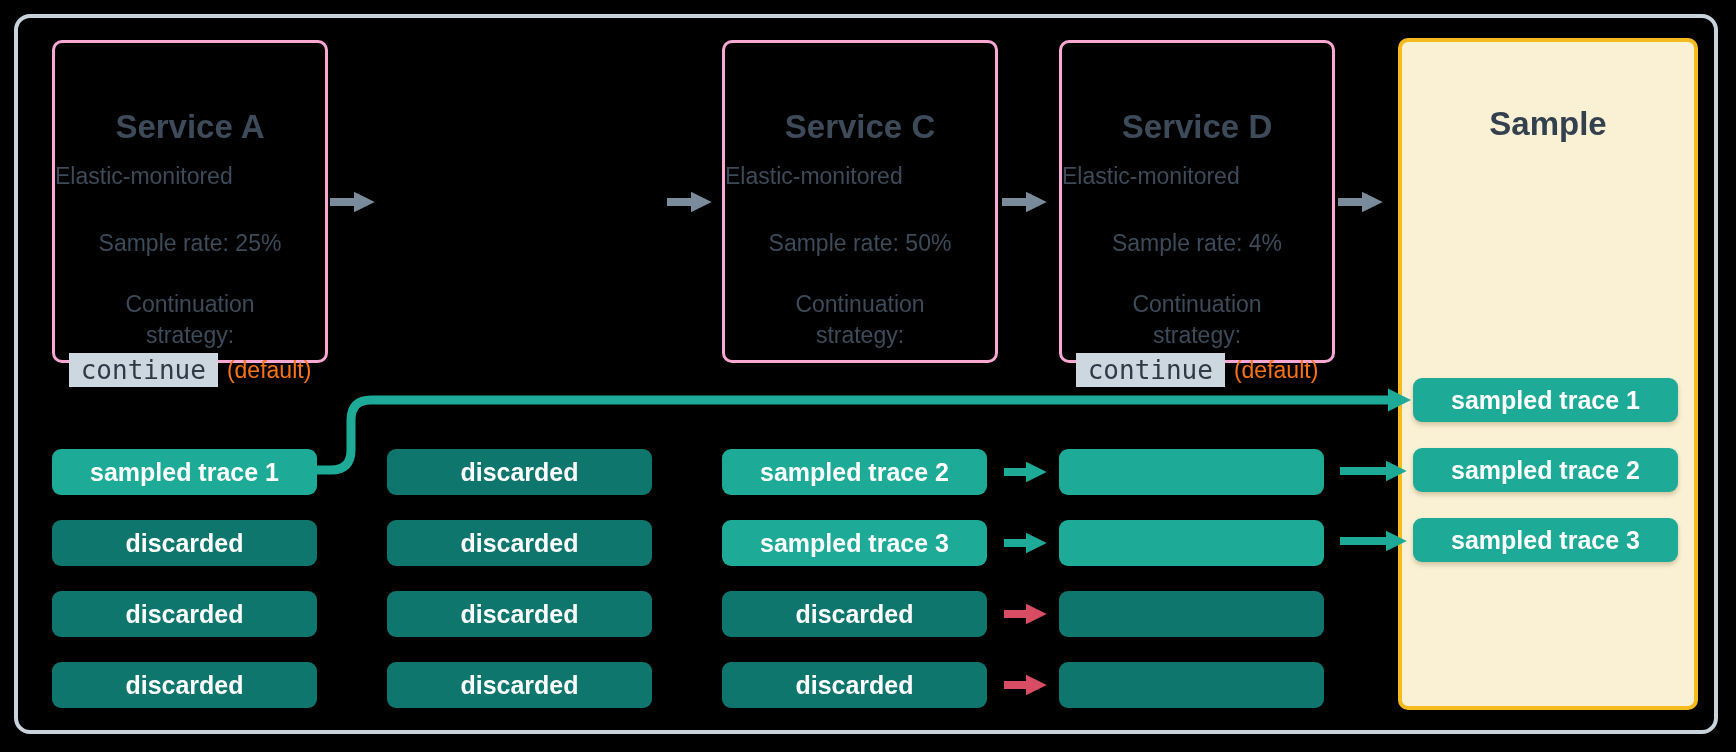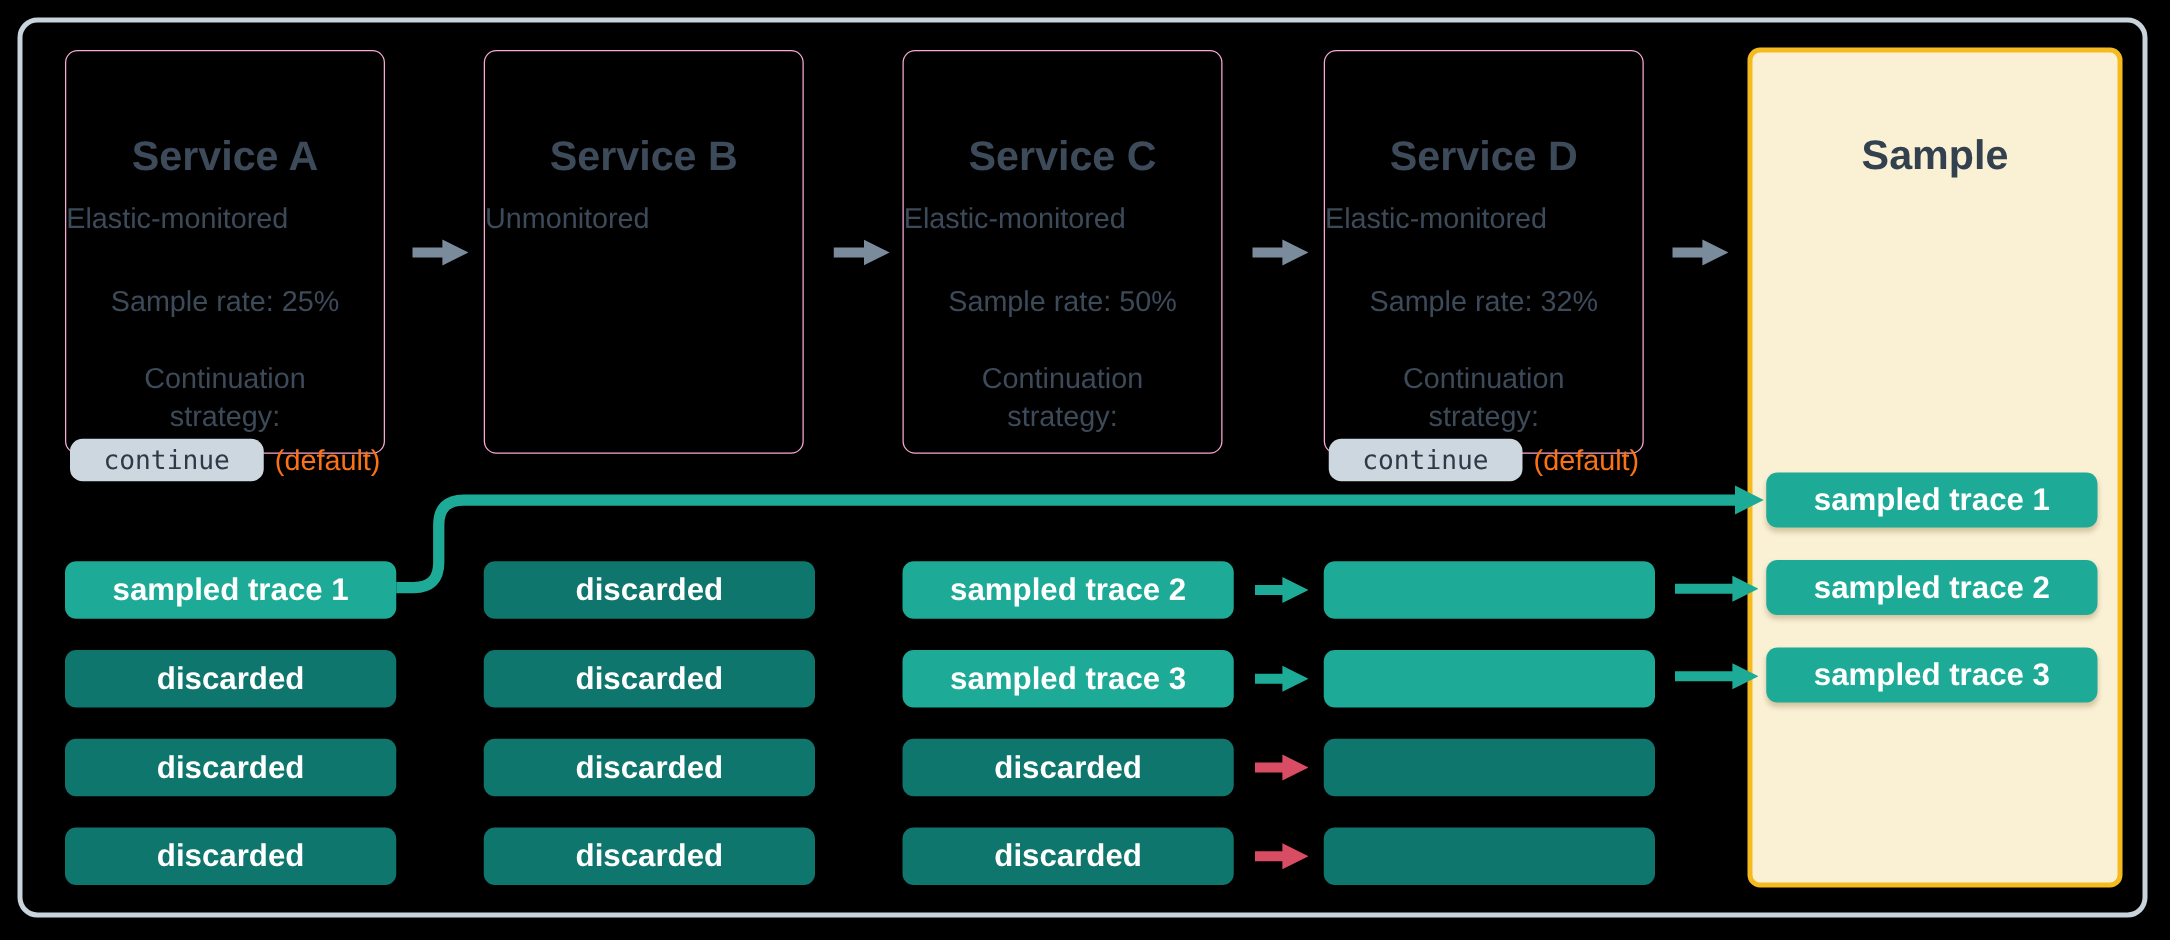--- a/index.html
+++ b/index.html
@@ -5,36 +5,36 @@
   html,body{margin:0;padding:0;background:#000;}
   .canvas{
     position:relative;width:1736px;height:752px;background:#000;
     font-family:"Liberation Sans",sans-serif;overflow:hidden;
   }
   .frame{
     position:absolute;left:14px;top:14px;width:1704px;height:720px;
     border:4px solid #C9D3DC;border-radius:16px;box-sizing:border-box;
   }
   .sbox{
-    position:absolute;top:40px;width:256px;height:323px;box-sizing:border-box;
-    border:1px solid #f9a8d4;border-radius:10px;color:#3D4A59;
+    position:absolute;top:40px;width:276px;height:323px;box-sizing:border-box;
+    border:3px solid #f9a8d4;border-radius:10px;color:#3D4A59;
   }
   .sbox-title{position:absolute;top:64px;left:0;width:100%;text-align:center;
     font-size:33px;font-weight:700;line-height:40px;}
   .sbox-sub{position:absolute;top:118px;left:0;width:100%;
     font-size:23px;line-height:30px;}
   .sbox-rate{position:absolute;top:185px;left:0;width:100%;text-align:center;
     font-size:23px;line-height:30px;}
   .sbox-strategy{position:absolute;top:246px;left:50%;transform:translateX(-50%);
     width:200px;text-align:center;font-size:23px;line-height:31px;}
   .sbox-coderow{position:absolute;top:308px;left:0;width:100%;height:38px;
     display:flex;align-items:center;justify-content:center;gap:9px;}
   .code-chip{
-    background:#CDD7E0;color:#2E3A47;border-radius:10px;padding:4px 27px;
-    font-family:"DejaVu Sans Mono",monospace;font-size:21px;line-height:26px;white-space:nowrap;
+    background:#CDD7E0;color:#2E3A47;border-radius:0;padding:4px 12px;
+    font-family:"DejaVu Sans Mono",monospace;font-size:26px;line-height:26px;white-space:nowrap;
   }
   .code-suffix{font-size:23px;color:#f97316;white-space:nowrap;}
   .rbox{
     position:absolute;left:1398px;top:38px;width:300px;height:672px;box-sizing:border-box;
     background:#FAF0D4;border:4px solid #F5BB1E;border-radius:10px;color:#33404E;
   }
   .rbox-title{position:absolute;top:62px;left:0;width:100%;text-align:center;
     font-size:33px;font-weight:700;line-height:40px;}
   .chip{
     position:absolute;width:265px;height:46px;border-radius:9px;
@@ -66,36 +66,32 @@
     <div class="sbox-title">Service A</div>
     <div class="sbox-sub">Elastic-monitored</div>
     <div class="sbox-rate">Sample rate: 25%</div>
     <div class="sbox-strategy">Continuation strategy:</div>
     <div class="sbox-coderow">
       <span class="code-chip">continue</span>
       <span class="code-suffix">(default)</span>
     </div>
   </div>
 
-  <div class="sbox" style="left:387px">
-    <div class="sbox-title">Service B</div>
-    <div class="sbox-sub">Unmonitored</div>
-  </div>
 
   <div class="sbox" style="left:722px">
     <div class="sbox-title">Service C</div>
     <div class="sbox-sub">Elastic-monitored</div>
     <div class="sbox-rate">Sample rate: 50%</div>
     <div class="sbox-strategy">Continuation strategy:</div>
   </div>
 
   <div class="sbox" style="left:1059px">
     <div class="sbox-title">Service D</div>
     <div class="sbox-sub">Elastic-monitored</div>
-    <div class="sbox-rate">Sample rate: 32%</div>
+    <div class="sbox-rate">Sample rate: 4%</div>
     <div class="sbox-strategy">Continuation strategy:</div>
     <div class="sbox-coderow">
       <span class="code-chip">continue</span>
       <span class="code-suffix">(default)</span>
     </div>
   </div>
 
   <div class="rbox">
     <div class="rbox-title">Sample</div>
   </div>

